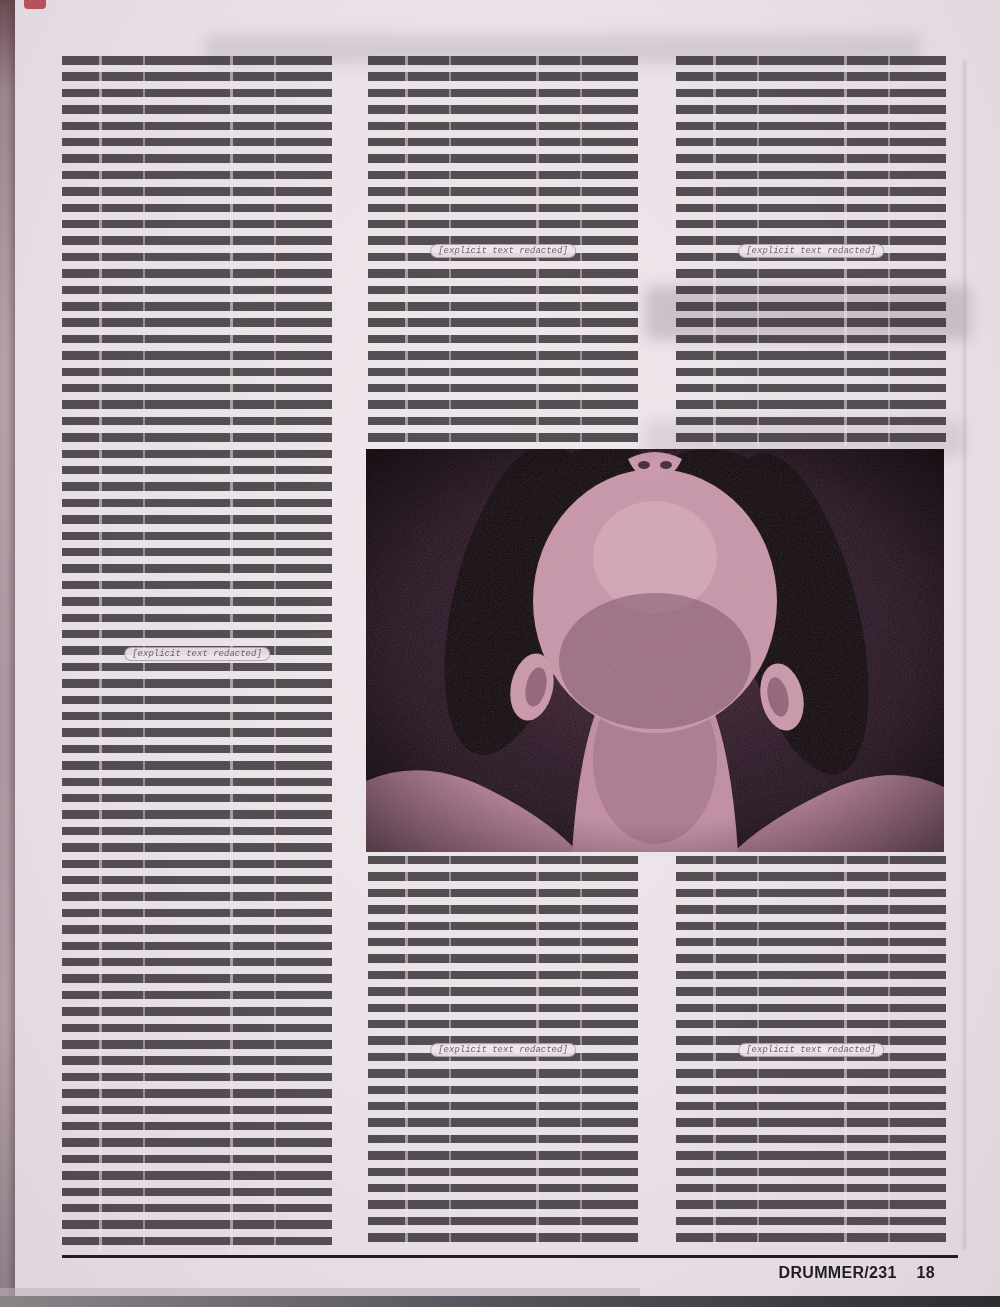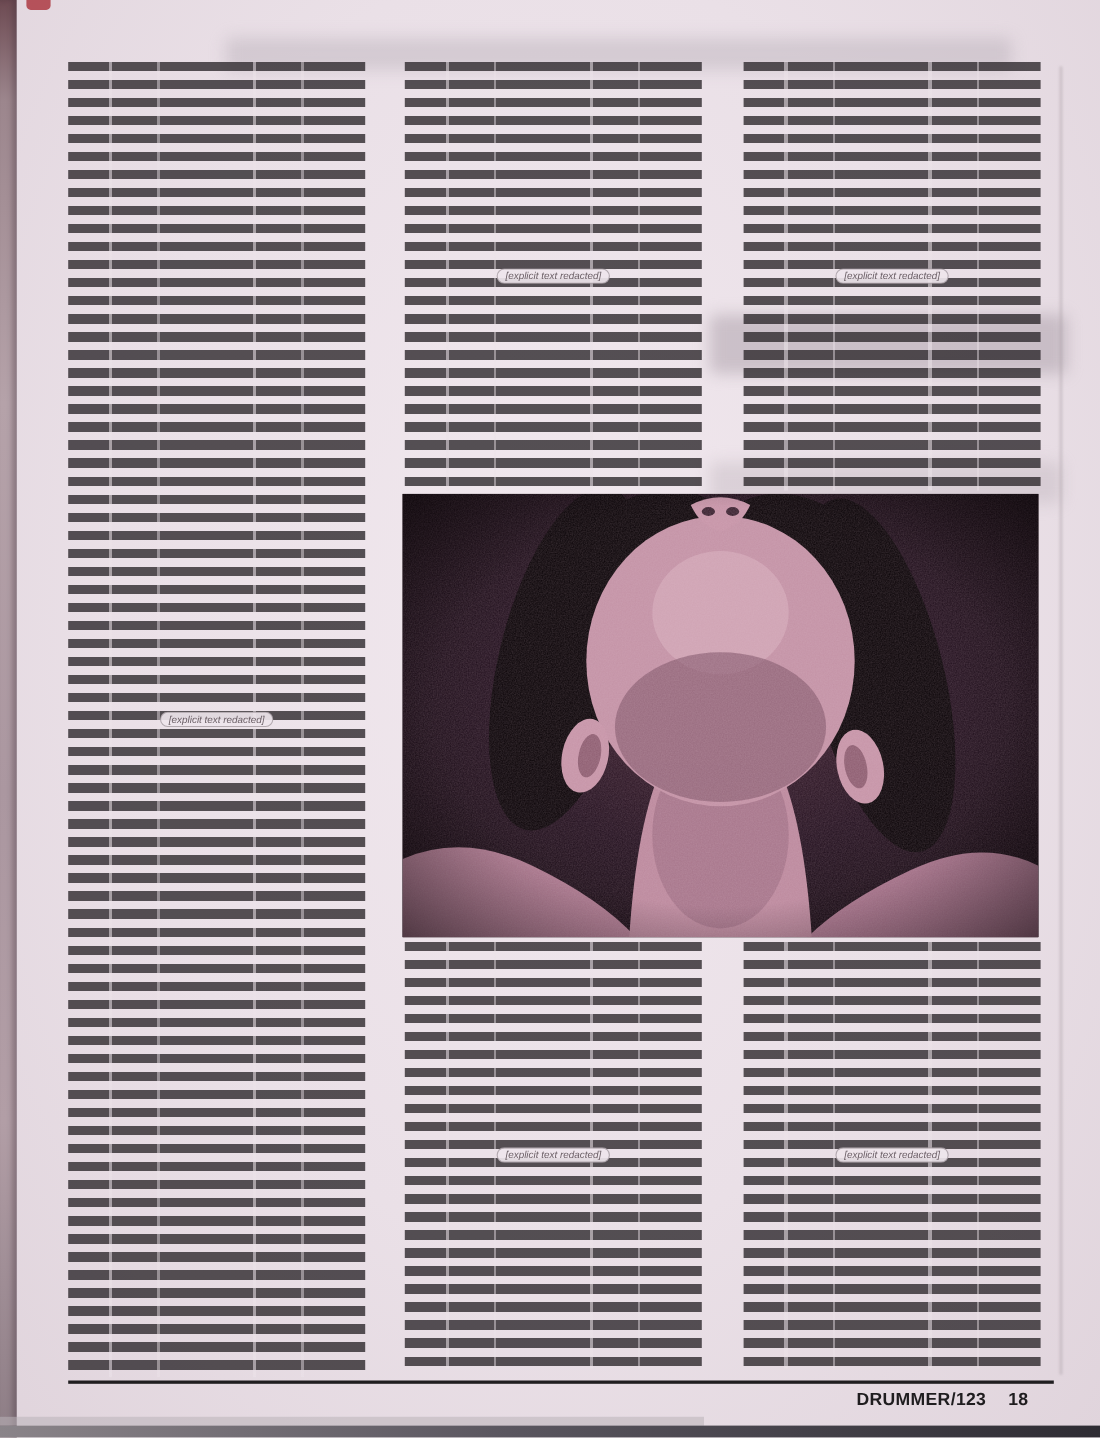--- a/index.html
+++ b/index.html
@@ -36,20 +36,21 @@
   .redact{
     position:absolute;
     background-image:
       repeating-linear-gradient(to right,
         rgba(236,227,233,0) 0 37px, rgba(236,227,233,0.55) 37px 40px,
         rgba(236,227,233,0) 40px 81px, rgba(236,227,233,0.45) 81px 83px,
         rgba(236,227,233,0) 83px 131px),
       repeating-linear-gradient(to bottom,
         rgba(50,45,49,0.82) 0 8.5px, rgba(0,0,0,0) 8.5px 16.4px);
     filter:blur(0.3px);
+    font-family:Liberation Mono, monospace;
   }
   .redact-label{
     position:absolute;left:50%;top:50%;transform:translate(-50%,-50%);
     font-size:9px;font-style:italic;color:#6b5f66;white-space:nowrap;
     background:rgba(238,229,235,0.92);border:1px solid rgba(107,95,102,0.45);
     border-radius:7px;padding:1px 7px;filter:none;
   }
   
   .illustration{
     position:absolute;left:366px;top:449px;width:578px;height:403px;
@@ -147,21 +148,21 @@
   <div class="redact" style="left:368px;top:856px;width:270px;height:388px;">
     <span class="redact-label">[explicit text redacted]</span>
   </div>
 
   <div class="redact" style="left:676px;top:856px;width:270px;height:388px;">
     <span class="redact-label">[explicit text redacted]</span>
   </div>
 
   <div class="footer-rule"></div>
   <div class="page-footer">
-    <span>DRUMMER/123</span><span class="pgnum">18</span>
+    <span>DRUMMER/231</span><span class="pgnum">18</span>
   </div>
 
   <div class="edge-left"></div>
   <div class="red-mark"></div>
   <div class="edge-bottom-light"></div>
   <div class="edge-bottom"></div>
 
 </div>
 
 </body></html>

